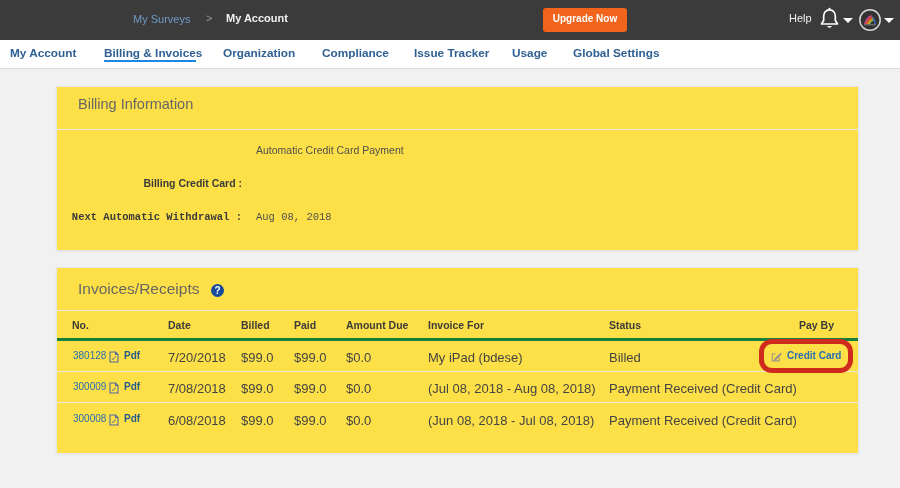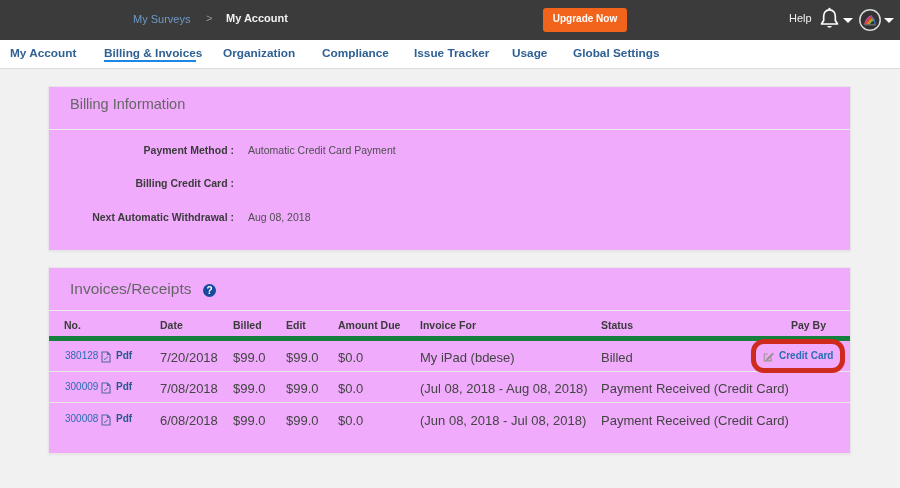--- a/index.html
+++ b/index.html
@@ -22,31 +22,31 @@
 .caret-b { position:absolute; left:843px; top:18px; width:0; height:0; border-left:5px solid transparent; border-right:5px solid transparent; border-top:5.5px solid #fff; }
 .avatar { position:absolute; left:859px; top:8.5px; }
 .caret-a { position:absolute; left:883.5px; top:18px; width:0; height:0; border-left:5px solid transparent; border-right:5px solid transparent; border-top:5.5px solid #fff; }
 
 
 .tabs { position:absolute; left:0; top:40px; width:900px; height:29px; background:#fff; border-bottom:1px solid #dcdcdc; }
 .tab { position:absolute; top:5.5px; color:#2f6093; font-size:11.8px; font-weight:700; }
 .underline { position:absolute; left:104px; top:19.5px; width:92px; height:2px; background:#1b87e6; }
 
 
-.card { position:absolute; left:48px; width:803px; background:#f0abfc; border:1px solid #e6e6e6; box-shadow:0 1px 2px rgba(0,0,0,0.05); }
+.card { position:absolute; left:56px; width:803px; background:#fde047; border:1px solid #e6e6e6; box-shadow:0 1px 2px rgba(0,0,0,0.05); }
 .chead { position:relative; height:43px; border-bottom:1px solid #ececec; }
 .chead .t { position:absolute; left:21px; top:8.5px; font-size:14.5px; color:#666; }
 
 
 .brow { position:absolute; left:0; width:100%; height:20px; line-height:20px; font-size:10.5px; }
 .blabel { position:absolute; left:0; width:185px; text-align:right; font-weight:700; color:#3b3b3b; }
 .bvalue { position:absolute; left:199px; color:#4f4f4f; white-space:nowrap; }
 
 
-.thead { position:absolute; left:0; top:43px; width:100%; height:30px; border-bottom:5px solid #15803d; }
+.thead { position:absolute; left:0; top:43px; width:100%; height:30px; border-bottom:3px solid #15803d; }
 .trow { position:absolute; left:0; width:100%; height:31px; }
 .trow.bd { border-bottom:1px solid #e8e8e8; }
 .c { position:absolute; top:9px; font-size:13px; color:#444; white-space:nowrap; }
 .thead .c { font-weight:700; color:#3b3b3b; font-size:10.5px; top:7.5px; }
 .num { color:#2a6db5; font-size:10px; }
 .pdf { color:#235a8c; font-weight:700; font-size:10px; }
 .link { color:#2a6db5; font-weight:700; font-size:10px; }
 
 .cc-ring { position:absolute; left:702px; top:-2.5px; width:94px; height:34.5px; border:5px solid #ce2a1e; border-radius:13px; }
 </style>
@@ -90,45 +90,44 @@
   <span class="tab" style="left:512px">Usage</span>
   <span class="tab" style="left:573px">Global Settings</span>
   <div class="underline"></div>
 </div>
 
 <div class="card" style="top:86px; height:165px;">
   <div class="chead">
       <span class="t">Billing Information</span>
     </div>
   <div class="brow" style="top:52.5px;">
-      <span class="blabel">Payment Method :</span>
       <span class="bvalue">Automatic Credit Card Payment</span>
     </div>
   <div class="brow" style="top:86px;">
       <span class="blabel">Billing Credit Card :</span>
     </div>
-  <div class="brow" style="top:119.5px;">
+  <div class="brow" style="top:119.5px;font-family:Liberation Mono, monospace;">
       <span class="blabel">Next Automatic Withdrawal :</span>
       <span class="bvalue">Aug 08, 2018</span>
     </div>
 </div>
 
 <div class="card" style="top:267px; height:187px;">
   <div class="chead">
       <span class="t" style="font-size:15.5px;top:11.5px">Invoices/Receipts</span>
     <svg width="13" height="13" viewBox="0 0 13 13" style="position:absolute;left:153.5px;top:16px">
       <circle cx="6.5" cy="6.5" r="6.5" fill="#164a9c"></circle>
       <text x="6.5" y="10" font-size="10" font-weight="bold" fill="#fff" text-anchor="middle" font-family="Liberation Sans">?</text>
     </svg>
   </div>
   <div class="thead">
     <span class="c" style="left:15px">No.</span>
     <span class="c" style="left:111px">Date</span>
     <span class="c" style="left:184px">Billed</span>
-    <span class="c" style="left:237px">Edit</span>
+    <span class="c" style="left:237px">Paid</span>
     <span class="c" style="left:289px">Amount Due</span>
     <span class="c" style="left:371px">Invoice For</span>
     <span class="c" style="left:552px">Status</span>
     <span class="c" style="left:742px">Pay By</span>
   </div>
   <div class="trow bd" style="top:73px;">
     <span class="c num" style="left:16px">380128</span>
     <svg width="10" height="12" viewBox="0 0 10 12" style="position:absolute;left:52px;top:10px">
       <path d="M1 1 L6.5 1 L9 3.5 L9 11 L1 11 Z" fill="none" stroke="#51699f" stroke-width="1.1"></path>
       <path d="M6.5 1 L6.5 3.5 L9 3.5" fill="none" stroke="#51699f" stroke-width="1.1"></path>

